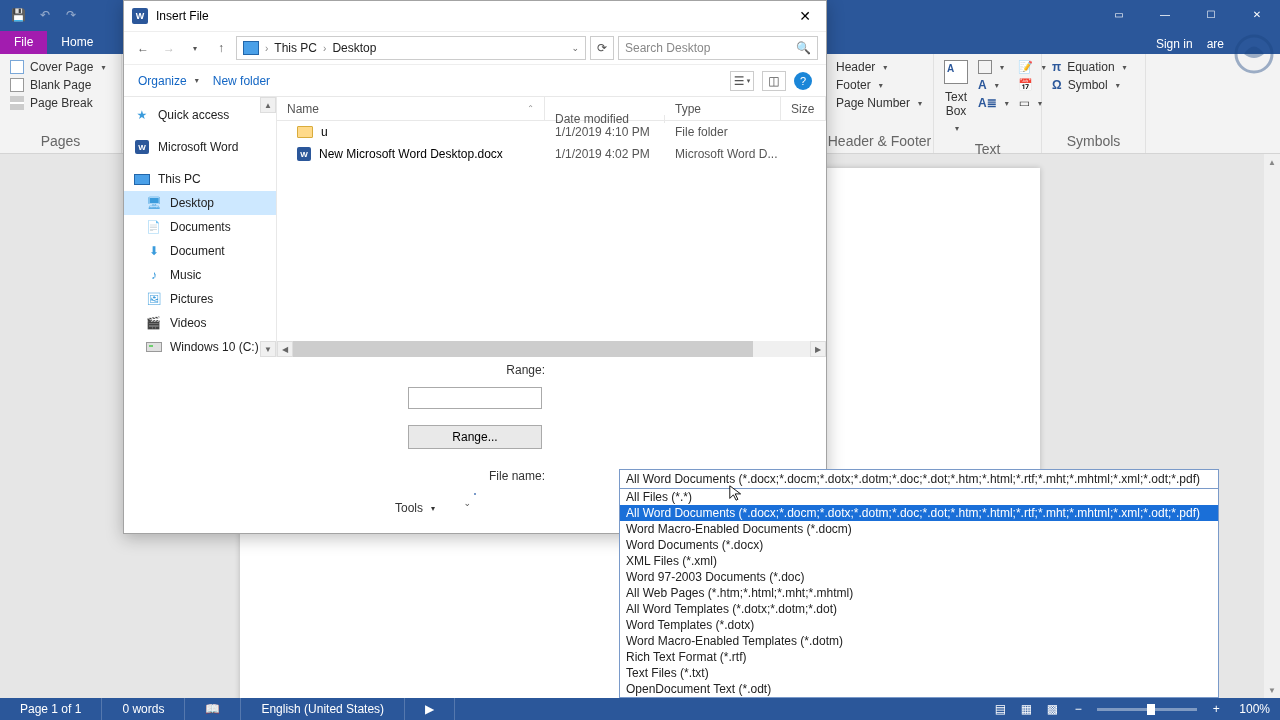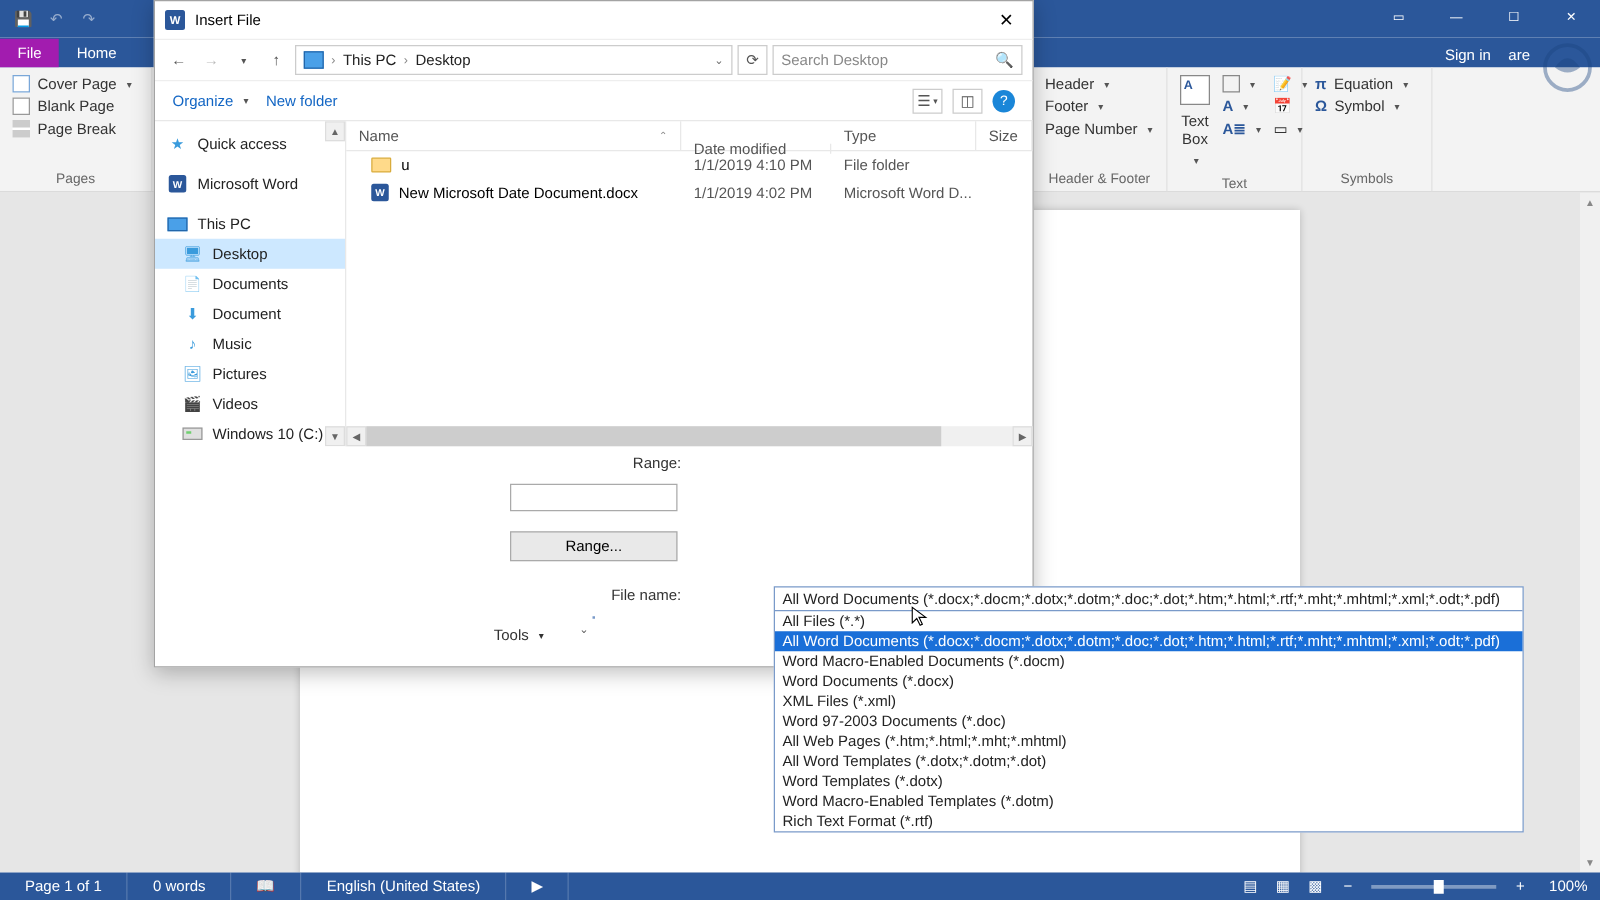--- a/index.html
+++ b/index.html
@@ -15,21 +15,21 @@
 .dragon{position:absolute;right:6px;top:34px;width:40px;height:40px;color:#1a4480;opacity:.4;}
 .word-tabs{position:absolute;top:30px;left:0;right:0;height:24px;background:#2b579a;display:flex;align-items:flex-end;color:#fff;}
 .word-tabs .tab{padding:4px 14px 5px;font-size:12px;}
 .word-tabs .tab.file{background:#a21caf;}
 .signin{position:absolute;right:48px;top:34px;height:20px;color:#fff;font-size:12px;display:flex;align-items:center;gap:4px;padding:0 8px;}
 .signin .share{margin-left:10px;}
 
 .word-ribbon{position:absolute;top:54px;left:0;right:0;height:100px;background:#f3f3f3;border-bottom:1px solid #d4d4d4;}
 .rgroup{position:absolute;top:0;bottom:0;border-right:1px solid #e1e1e1;display:flex;flex-direction:column;}
 .rgroup .body{flex:1;display:flex;flex-direction:column;align-items:flex-start;gap:4px;padding:6px 10px;}
-.rgroup .lbl{text-align:center;font-size:11px;color:#666;padding:2px 0 4px;}
+.rgroup .lbl{text-align:center;font-size:14px;color:#666;padding:2px 0 4px;}
 .rbtn{display:flex;align-items:center;gap:6px;color:#333;font-size:12px;}
 .ricon{width:14px;height:14px;display:inline-block;}
 .dd{font-size:8px;color:#555;margin-left:2px;}
 
 .word-doc{position:absolute;top:154px;left:0;right:0;bottom:22px;background:#e6e6e6;overflow:hidden;}
 .page{position:absolute;left:240px;top:14px;width:800px;height:1040px;background:#fff;box-shadow:0 0 6px rgba(0,0,0,.2);}
 
 .statusbar{position:absolute;left:0;right:0;bottom:0;height:22px;background:#2b579a;color:#fff;display:flex;align-items:center;font-size:11px;}
 .statusbar .sitem{padding:0 20px;border-right:1px solid rgba(255,255,255,.2);height:100%;display:flex;align-items:center;gap:4px;}
 .statusbar .right{margin-left:auto;display:flex;align-items:center;}
@@ -386,21 +386,21 @@
             <div class="cname">
               <span class="folder-ic"></span>
               <span>u</span>
             </div>
             <div class="cdate">1/1/2019 4:10 PM</div>
             <div class="ctype">File folder</div>
           </div>
           <div class="frow">
             <div class="cname">
               <span class="word-icon" style="width:14px;height:14px;font-size:8px;">W</span>
-              <span>New Microsoft Date Document.docx</span>
+              <span>New Microsoft Word Desktop.docx</span>
             </div>
             <div class="cdate">1/1/2019 4:02 PM</div>
             <div class="ctype">Microsoft Word D...</div>
           </div>
         </div>
       <div class="hscroll-l">◀</div>
       <div class="hscroll">
           <div class="thumb"></div>
         </div>
       <div class="hscroll-r">▶</div>
@@ -439,20 +439,22 @@
       <div class="sel">All Word Documents (*.docx;*.docm;*.dotx;*.dotm;*.doc;*.dot;*.htm;*.html;*.rtf;*.mht;*.mhtml;*.xml;*.odt;*.pdf)</div>
       <div>Word Macro-Enabled Documents (*.docm)</div>
       <div>Word Documents (*.docx)</div>
       <div>XML Files (*.xml)</div>
       <div>Word 97-2003 Documents (*.doc)</div>
       <div>All Web Pages (*.htm;*.html;*.mht;*.mhtml)</div>
       <div>All Word Templates (*.dotx;*.dotm;*.dot)</div>
       <div>Word Templates (*.dotx)</div>
       <div>Word Macro-Enabled Templates (*.dotm)</div>
       <div>Rich Text Format (*.rtf)</div>
+      <div>Text Files (*.txt)</div>
+      <div>OpenDocument Text (*.odt)</div>
     </div>
 </div>
 
 <div class="cursor">
   <svg viewBox="0 0 20 20">
       <path d="M2 2 L2 16 L6 12 L9 18 L11 17 L8 11 L14 11 Z" fill="#fff" stroke="#000" stroke-width="1"></path>
     </svg>
 </div>
 
 </body></html>

